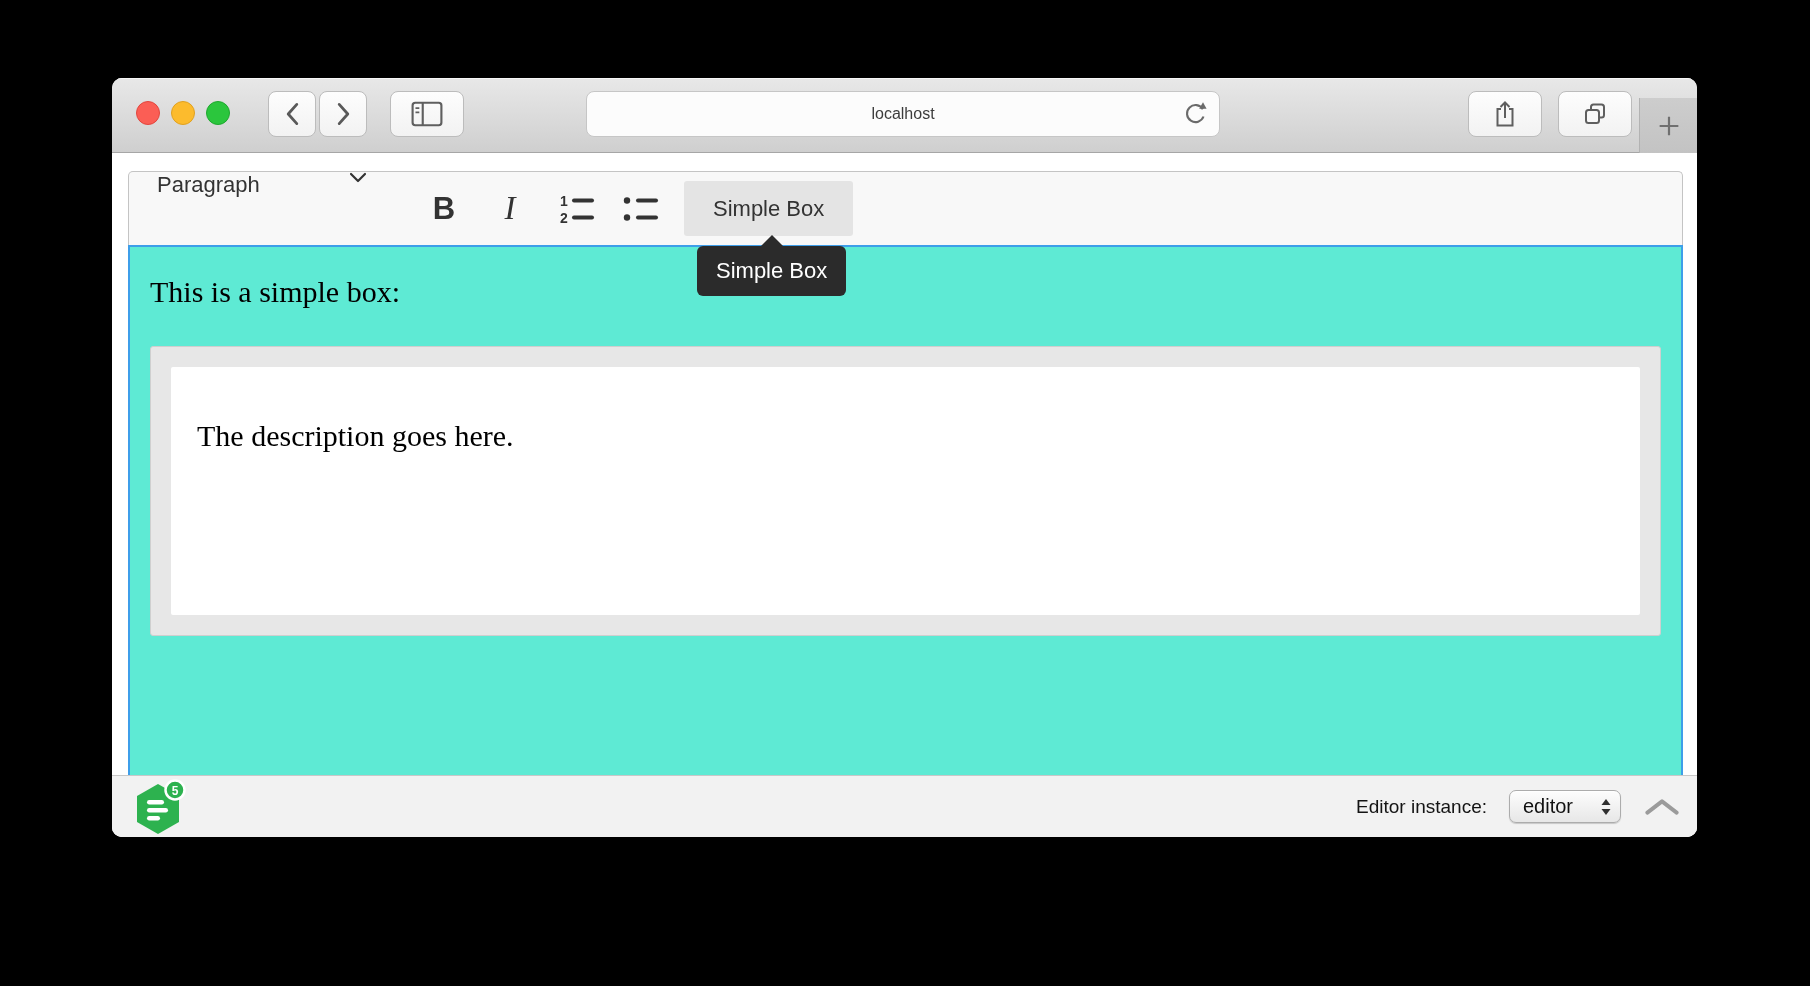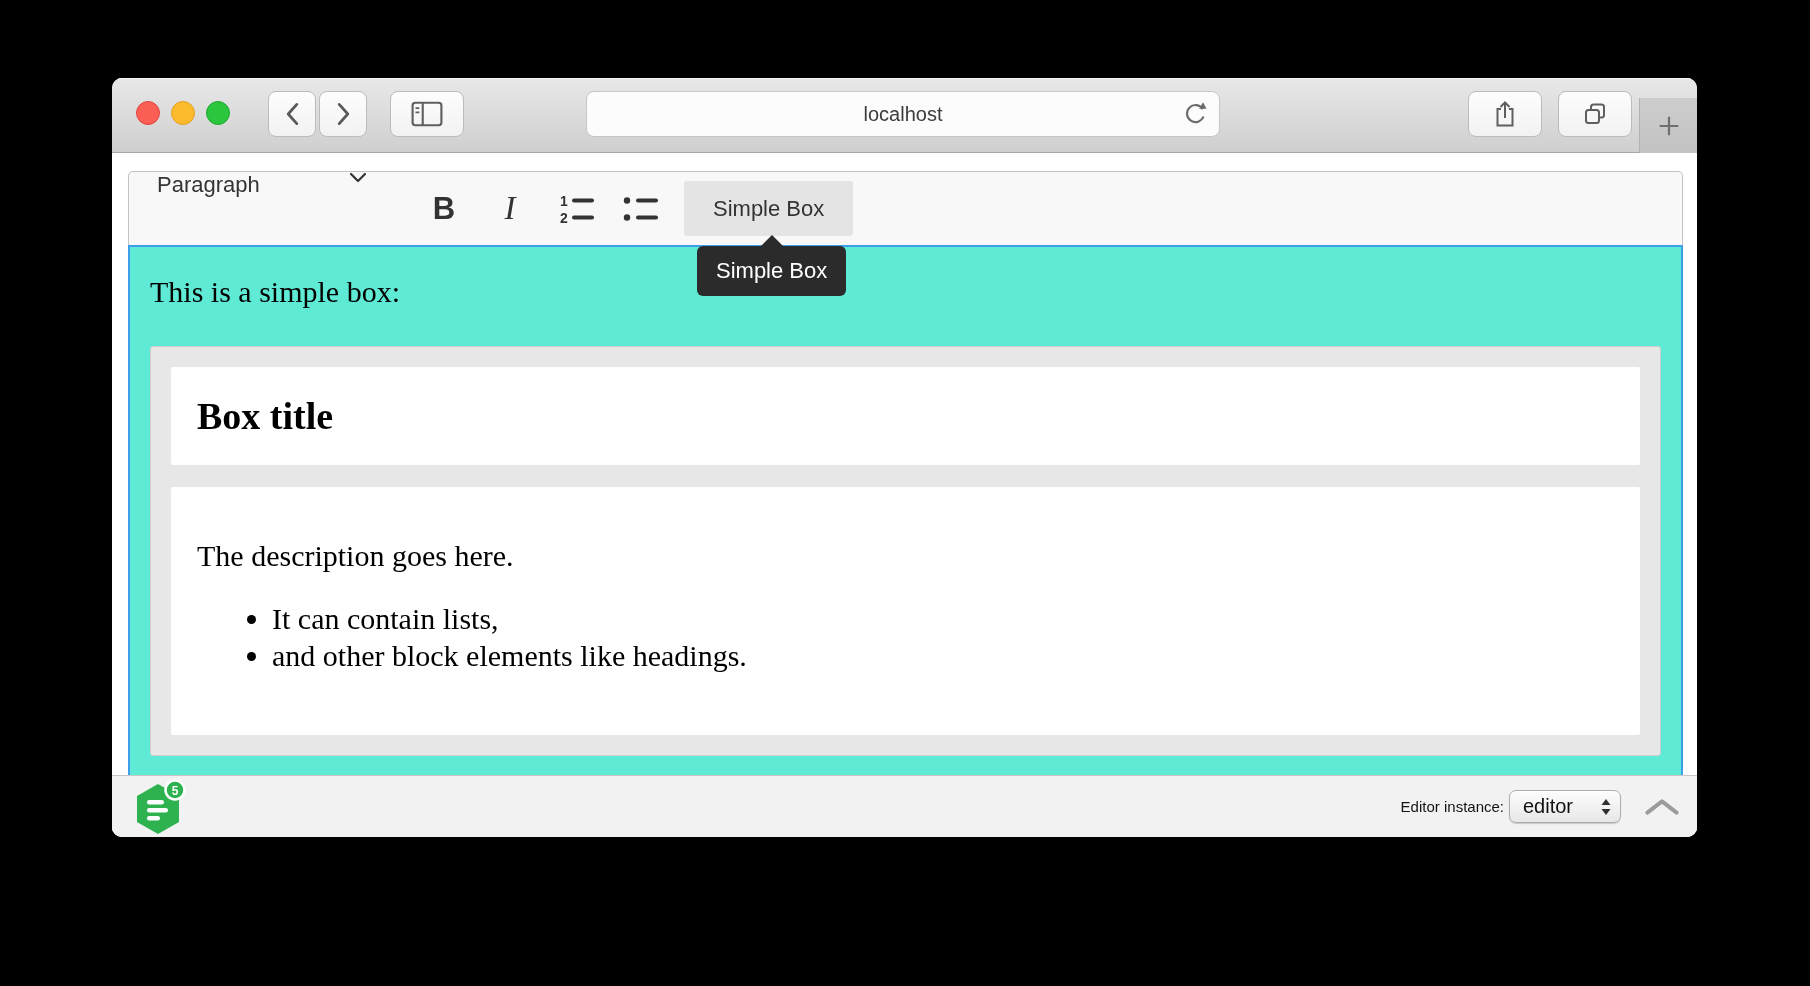--- a/index.html
+++ b/index.html
@@ -31,21 +31,21 @@
   }
   .btn-back{left:156px;width:48px;}
   .btn-fwd{left:207px;width:48px;}
   .btn-sidebar{left:278px;width:74px;}
   .btn-share{left:1356px;width:74px;}
   .btn-tabs{left:1446px;width:74px;}
   .urlfield{
     position:absolute;left:474px;top:13px;width:634px;height:46px;box-sizing:border-box;
     background:#fcfcfc;border:1px solid #c6c6c6;border-radius:8px;
     display:flex;align-items:center;justify-content:center;
-    font-size:20px;color:#3c3c3c;
+    font-size:16px;color:#3c3c3c;
   }
   .reload{position:absolute;right:10px;top:8px;width:28px;height:28px;display:flex;align-items:center;justify-content:center;}
   .newtab{
     position:absolute;right:0;top:20px;width:57px;height:55px;
     background:linear-gradient(#cdcdcd,#c3c3c3);border-left:1px solid #b2b2b2;
     display:flex;align-items:center;justify-content:center;
   }
   
   .page{position:relative;height:684px;background:#fff;}
   .ck-toolbar{
@@ -99,21 +99,21 @@
   .sb-desc p{margin:0;line-height:36px;}
   .sb-desc ul{margin:26px 0 0;padding-left:75px;}
   .sb-desc li{line-height:37px;}
   
   .bottombar{
     position:absolute;left:0;right:0;bottom:0;height:62px;box-sizing:border-box;
     background:#f2f2f2;border-top:1px solid #c8c8c8;
     display:flex;align-items:center;padding:0 14px;z-index:5;
   }
   .logo{margin-left:4px;display:flex;}
-  .footer-label{margin-left:auto;font-size:15px;color:#141414;margin-right:5px;}
+  .footer-label{margin-left:auto;font-size:19px;color:#141414;margin-right:22px;}
   .mac-select{
     width:112px;height:33px;box-sizing:border-box;border-radius:7px;
     border:1px solid #acacac;background:linear-gradient(#fdfdfd,#e7e7e7);
     box-shadow:0 1px 1px rgba(0,0,0,.18), inset 0 1px 0 #fff;
     display:flex;align-items:center;padding:0 8px 0 13px;
     font-size:20px;color:#111;margin-right:24px;
   }
   .mac-select .val{flex:1;}
   .collapse{margin-right:4px;display:flex;}
   svg{display:block;}
@@ -235,29 +235,22 @@
     </div>
 
     <div class="tooltip">
       <span>Simple Box</span>
     </div>
 
     <div class="ck-editable">
       <p class="intro">This is a simple box:</p>
 
       <div class="simplebox">
-        <div class="sb-title">
-          <h2>Box title</h2>
-        </div>
         <div class="sb-desc">
           <p>The description goes here.</p>
-          <ul>
-            <li>It can contain lists,</li>
-            <li>and other block elements like headings.</li>
-          </ul>
         </div>
       </div>
     </div>
 
     <div class="bottombar">
       <div class="logo">
         <svg width="56" height="56" viewBox="0 0 56 56">
           <polygon points="28,5 49,17 49,43 28,55 7,43 7,17" fill="#2db24f"></polygon>
           <rect x="17" y="21" width="17" height="4.5" rx="2.2" fill="#fff"></rect>
           <rect x="17" y="29" width="21" height="4.5" rx="2.2" fill="#fff"></rect>

